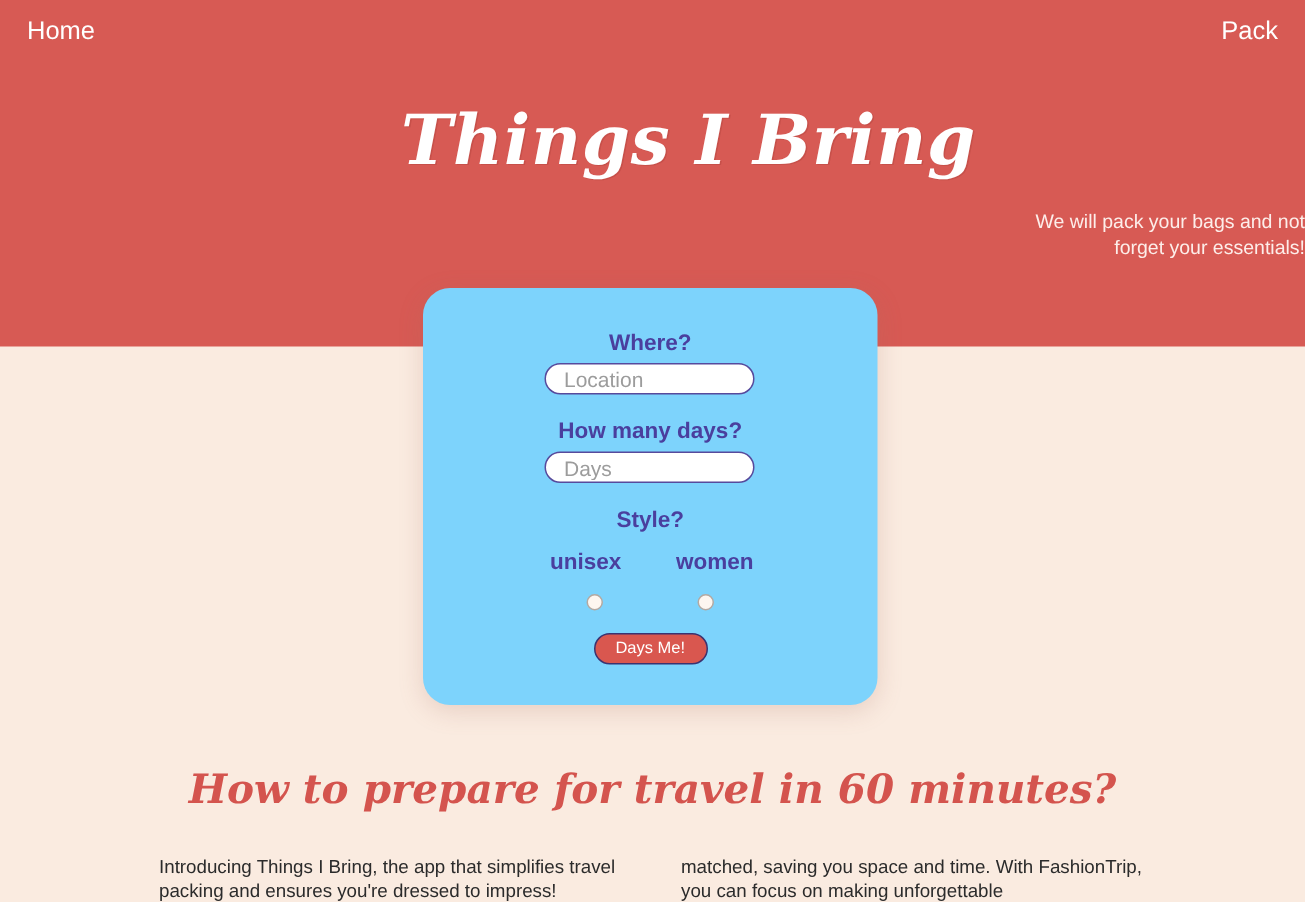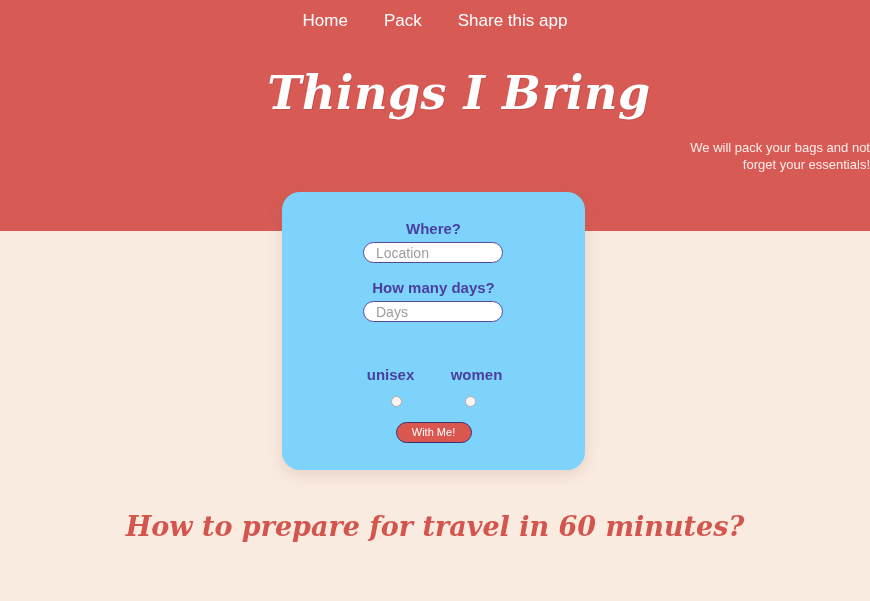--- a/index.html
+++ b/index.html
@@ -33,21 +33,21 @@
     background: #d75a54;
   }
 
   .navbar {
     position: absolute;
     left: 0;
     top: 0;
     width: 870px;
     height: 40px;
     display: flex;
-    justify-content: center;
+    justify-content: space-between;
     align-items: center;
     gap: 0;
   }
   .nav-link {
     color: #ffffff;
     font-size: 17px;
     font-weight: 400;
     line-height: 1;
     text-decoration: none;
     padding: 0 18px;
@@ -222,55 +222,63 @@
 </head>
 <body>
 
 <div class="page">
 
   <div class="hero">
 
     <nav class="navbar">
       <a class="nav-link">Home</a>
       <a class="nav-link">Pack</a>
-      <a class="nav-link">Share this app</a>
     </nav>
 
     <div class="hero-title">Things I Bring</div>
 
     <div class="hero-sub">
       <div>We will pack your bags and not</div>
       <div>forget your essentials!</div>
     </div>
   </div>
 
   <div class="card">
 
     <div class="field-label where">Where?</div>
     <input class="pill-input location" type="text" placeholder="Location" style="">
 
     <div class="field-label days">How many days?</div>
     <input class="pill-input days" type="text" placeholder="Days" style="">
 
+    <div class="field-label style">Style?</div>
 
     <div class="radio-labels">
       <div class="radio-label">unisex</div>
       <div class="radio-label">women</div>
     </div>
 
     <div class="radio-row">
       <div class="radio-cell">
         <span class="radio-dot"></span>
       </div>
       <div class="radio-cell">
         <span class="radio-dot"></span>
       </div>
     </div>
 
     <div class="pack-btn-wrap">
-      <button class="pack-btn-inline">With Me!</button>
+      <button class="pack-btn-inline">Days Me!</button>
     </div>
   </div>
 
   <div class="section-title">How to prepare for travel in 60 minutes?</div>
 
+  <div class="columns">
+    <div class="column">
+      <p>Introducing Things I Bring, the app that simplifies travel packing and ensures you're dressed to impress!</p>
+    </div>
+    <div class="column">
+      <p>matched, saving you space and time. With FashionTrip, you can focus on making unforgettable</p>
+    </div>
+  </div>
 
 </div>
 
 </body></html>

